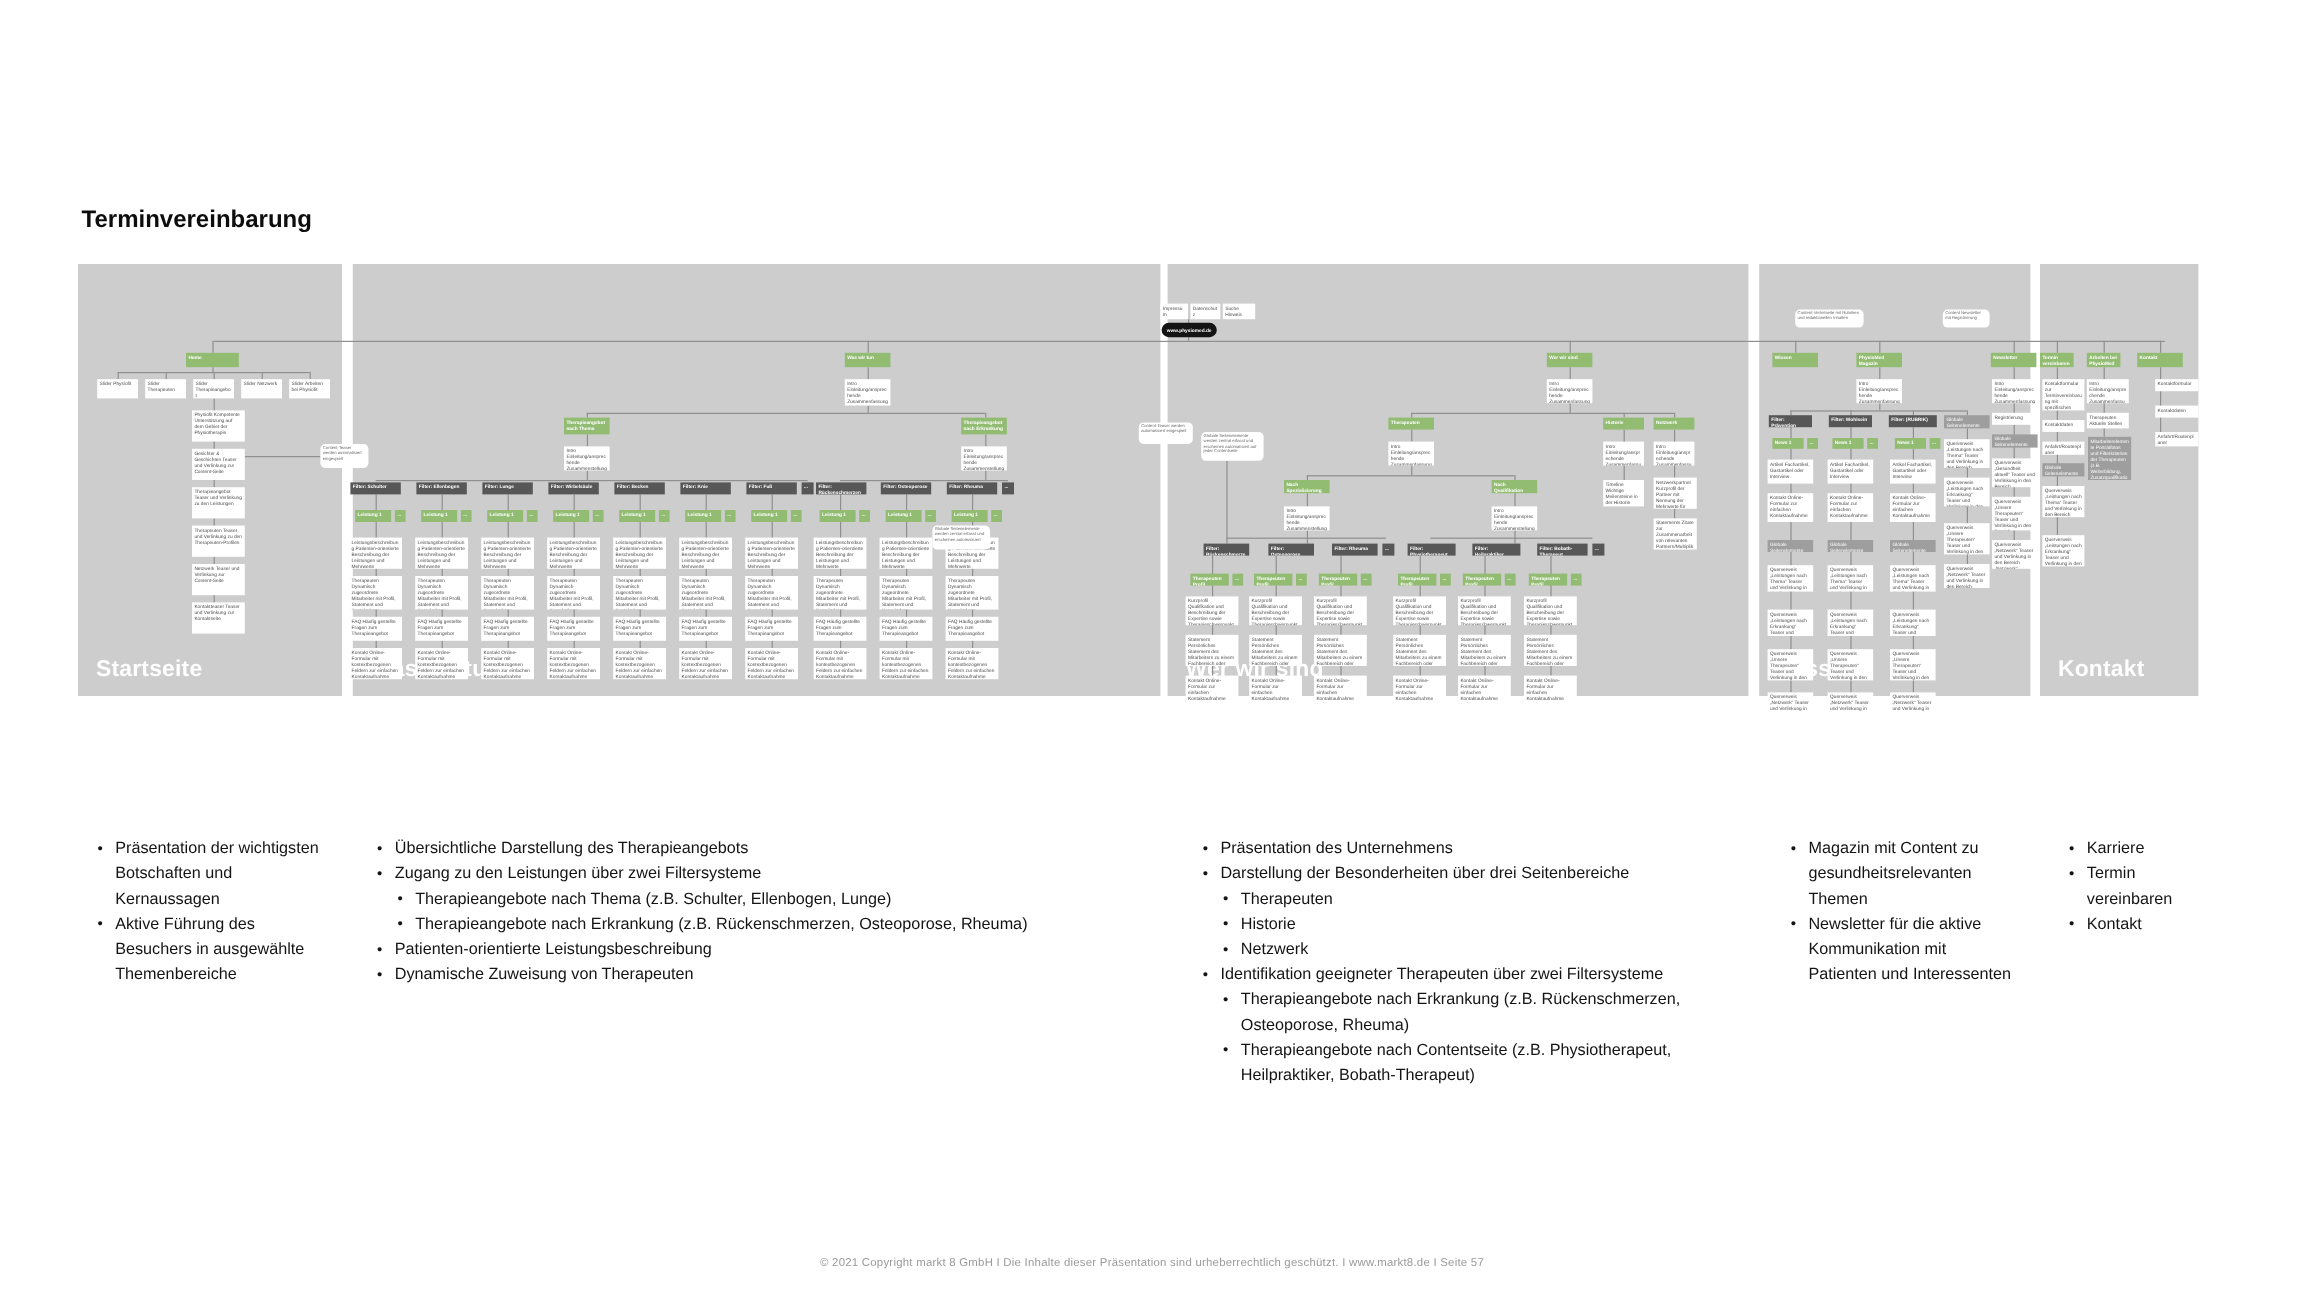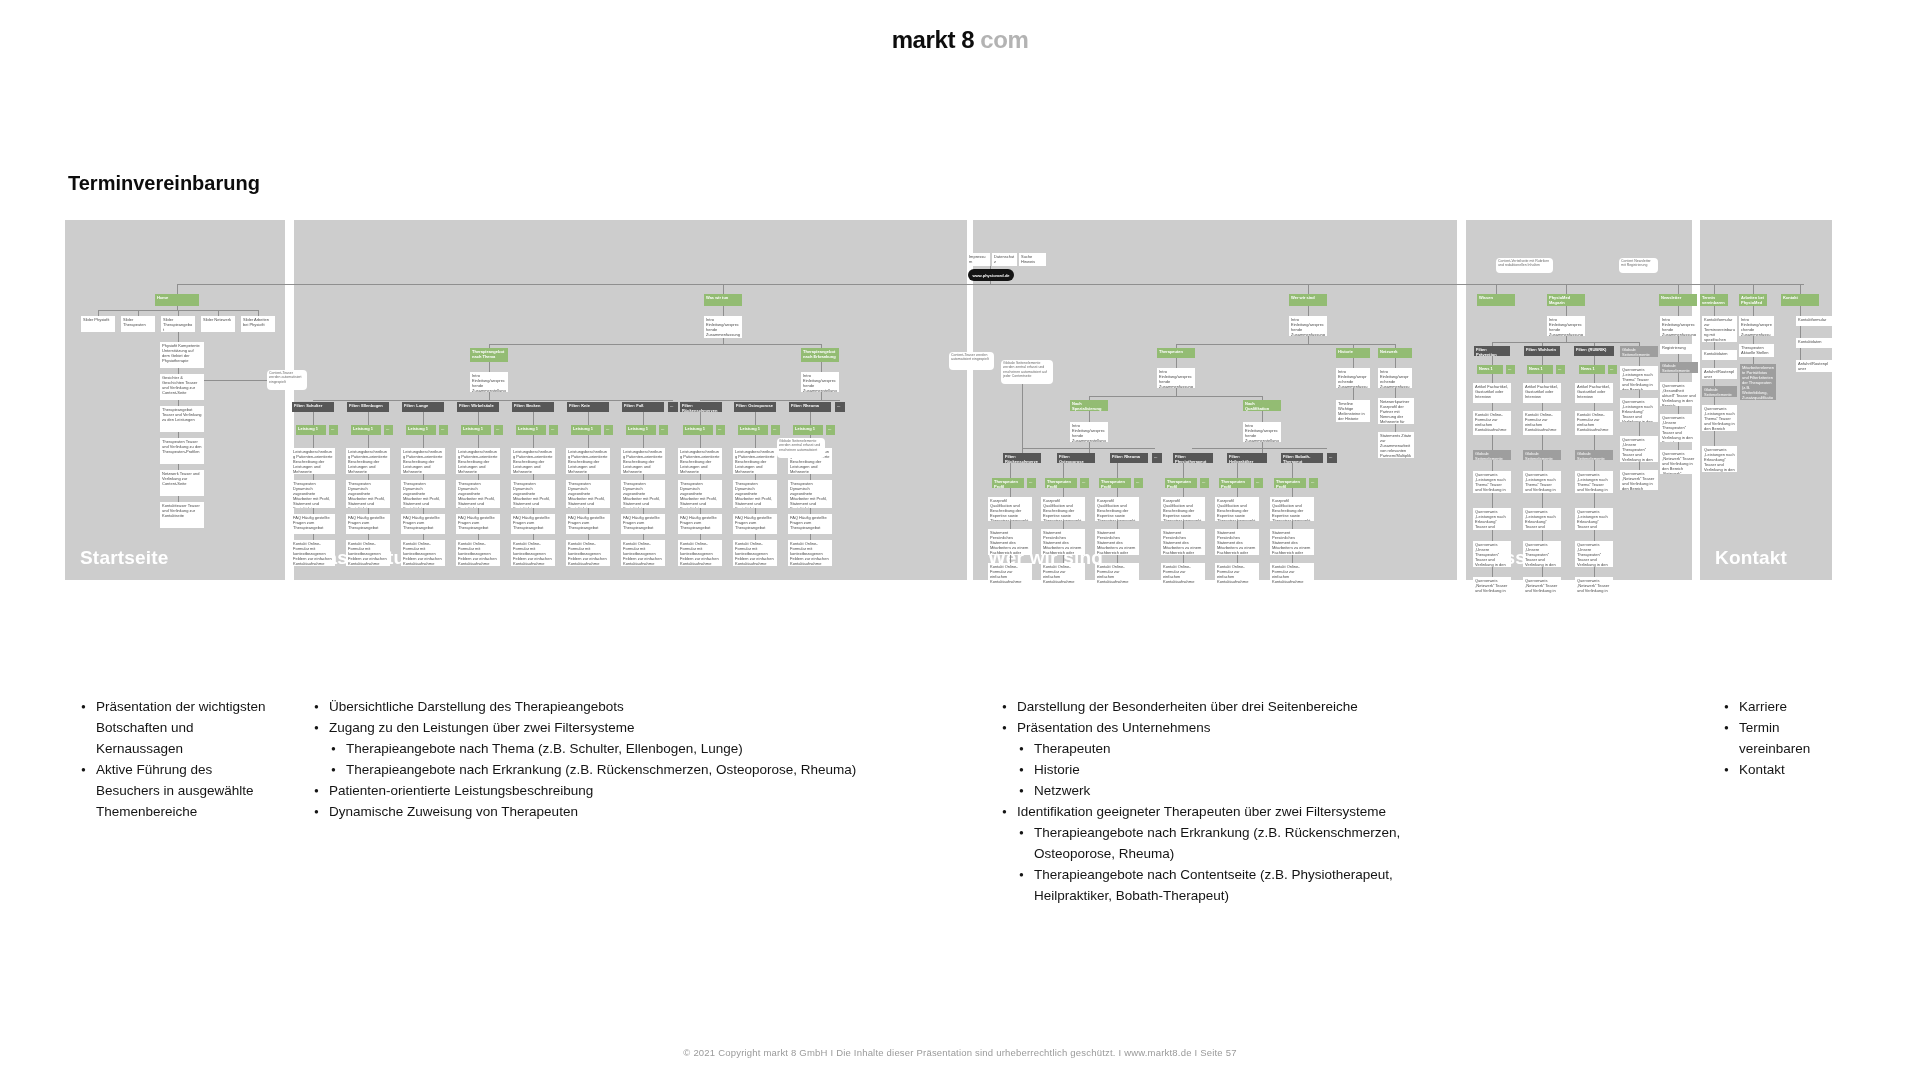--- a/index.html
+++ b/index.html
@@ -33,21 +33,20 @@
   .bcol li::before{content:'●';position:absolute;left:2px;top:0;font-size:8px;}
   .bcol li.lv2{margin-left:17px;}
   .footer{position:absolute;top:1047px;left:0;width:100%;text-align:center;
           font-size:9.5px;color:#9a9a9a;letter-spacing:.2px;}
 </style>
 </head>
 <body>
 
 <div class="page">
 
-  <div class="logo"><span>markt 8</span><span class="gray">com</span></div>
 
   <h1 class="slide-title">Terminvereinbarung</h1>
 
   <div class="panel p1">
     <span class="panel-title">Startseite</span>
   </div>
   <div class="panel p2">
     <span class="panel-title">Was wir tun</span>
   </div>
   <div class="panel p3">
@@ -377,30 +376,36 @@
         <li class="lv1">Übersichtliche Darstellung des Therapieangebots</li>
         <li class="lv1">Zugang zu den Leistungen über zwei Filtersysteme</li>
         <li class="lv2">Therapieangebote nach Thema (z.B. Schulter, Ellenbogen, Lunge)</li>
         <li class="lv2">Therapieangebote nach Erkrankung (z.B. Rückenschmerzen, Osteoporose, Rheuma)</li>
         <li class="lv1">Patienten-orientierte  Leistungsbeschreibung</li>
         <li class="lv1">Dynamische Zuweisung von Therapeuten</li>
       </ul>
     </div>
   <div class="bcol b3">
       <ul>
+        <li class="lv1">Präsentation des Unternehmens</li>
         <li class="lv1">Darstellung der Besonderheiten über drei Seitenbereiche</li>
-        <li class="lv1">Präsentation des Unternehmens</li>
         <li class="lv2">Therapeuten</li>
         <li class="lv2">Historie</li>
         <li class="lv2">Netzwerk</li>
         <li class="lv1">Identifikation geeigneter Therapeuten über zwei Filtersysteme</li>
         <li class="lv2">Therapieangebote nach Erkrankung (z.B. Rückenschmerzen, Osteoporose, Rheuma)</li>
         <li class="lv2">Therapieangebote nach Contentseite (z.B. Physiotherapeut, Heilpraktiker, Bobath-Therapeut)</li>
       </ul>
     </div>
+  <div class="bcol b4">
+      <ul>
+        <li class="lv1">Magazin mit Content zu gesundheitsrelevanten Themen</li>
+        <li class="lv1">Newsletter für die aktive Kommunikation mit Patienten und Interessenten</li>
+      </ul>
+    </div>
   <div class="bcol b5">
       <ul>
         <li class="lv1">Karriere</li>
         <li class="lv1">Termin vereinbaren</li>
         <li class="lv1">Kontakt</li>
       </ul>
     </div>
 
   <div class="footer">© 2021 Copyright markt 8 GmbH  I  Die Inhalte dieser Präsentation sind urheberrechtlich geschützt.  I  www.markt8.de  I  Seite  57</div>
 

